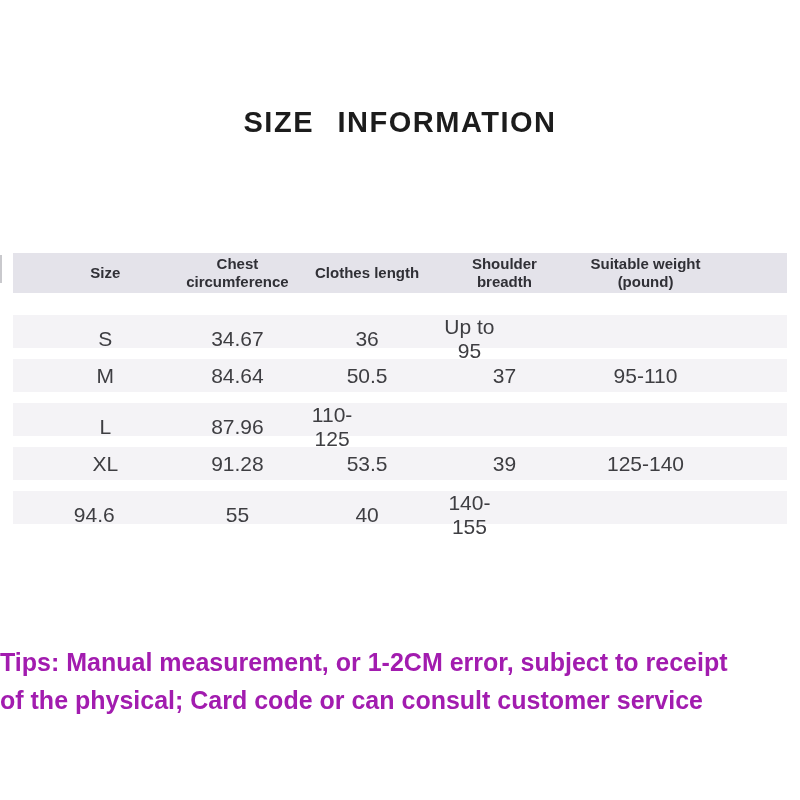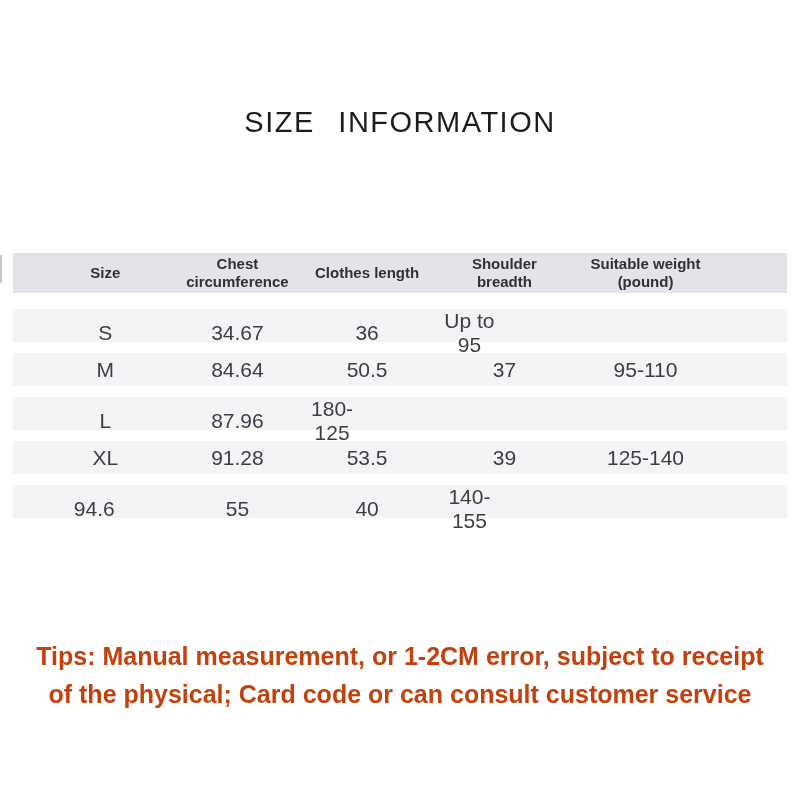--- a/index.html
+++ b/index.html
@@ -3,39 +3,39 @@
 <meta charset="utf-8">
 <style>
   * { margin: 0; padding: 0; box-sizing: border-box; }
   html, body { width: 800px; height: 800px; background: #ffffff; overflow: hidden; }
   body { font-family: "Liberation Sans", "DejaVu Sans", sans-serif; position: relative; }
 
   .title {
     margin-top: 104px;
     text-align: center;
     font-size: 29px;
-    font-weight: 400;
+    font-weight: 700;
     letter-spacing: 1.5px;
     word-spacing: 14px;
     color: #1c1c1c;
     line-height: 36px;
   }
 
   .size-table { margin: 113px 13px 0 13px; }
 
   .thead, .trow {
     display: grid;
     grid-template-columns: 21% 16% 17.5% 18% 27.5%;
     align-items: center;
   }
 
   .thead {
     height: 40px;
     background: #e4e3ea;
-    margin-bottom: 16px;
+    margin-bottom: 22px;
   }
   .th {
     text-align: center;
     font-size: 15px;
     font-weight: 700;
     color: #303036;
     line-height: 18px;
   }
   .th span { display: inline-block; max-width: 112px; }
 
@@ -50,25 +50,25 @@
     font-size: 21px;
     font-weight: 400;
     color: #3e3e42;
   }
 
   .c1 { padding-left: 22px; }
   .c5 { padding-right: 70px; }
 
   .tips {
     margin-top: 119px;
-    text-align: center;
+    text-align: left;
     font-weight: 700;
     font-size: 25px;
     line-height: 38px;
-    color: #c2410c;
+    color: #a21caf;
   }
 
   .edge-artifact {
     position: absolute;
     left: 0;
     top: 255px;
     width: 2px;
     height: 28px;
     background: #c9c9cd;
   }
@@ -100,21 +100,21 @@
     <div class="td c1">M</div>
     <div class="td c2">84.64</div>
     <div class="td c3">50.5</div>
     <div class="td c4">37</div>
     <div class="td c5">95-110</div>
   </div>
 
   <div class="trow">
     <div class="td c1">L</div>
     <div class="td c2">87.96</div>
-    <div class="td c5">180-125</div>
+    <div class="td c5">110-125</div>
   </div>
 
   <div class="trow">
     <div class="td c1">XL</div>
     <div class="td c2">91.28</div>
     <div class="td c3">53.5</div>
     <div class="td c4">39</div>
     <div class="td c5">125-140</div>
   </div>
 

